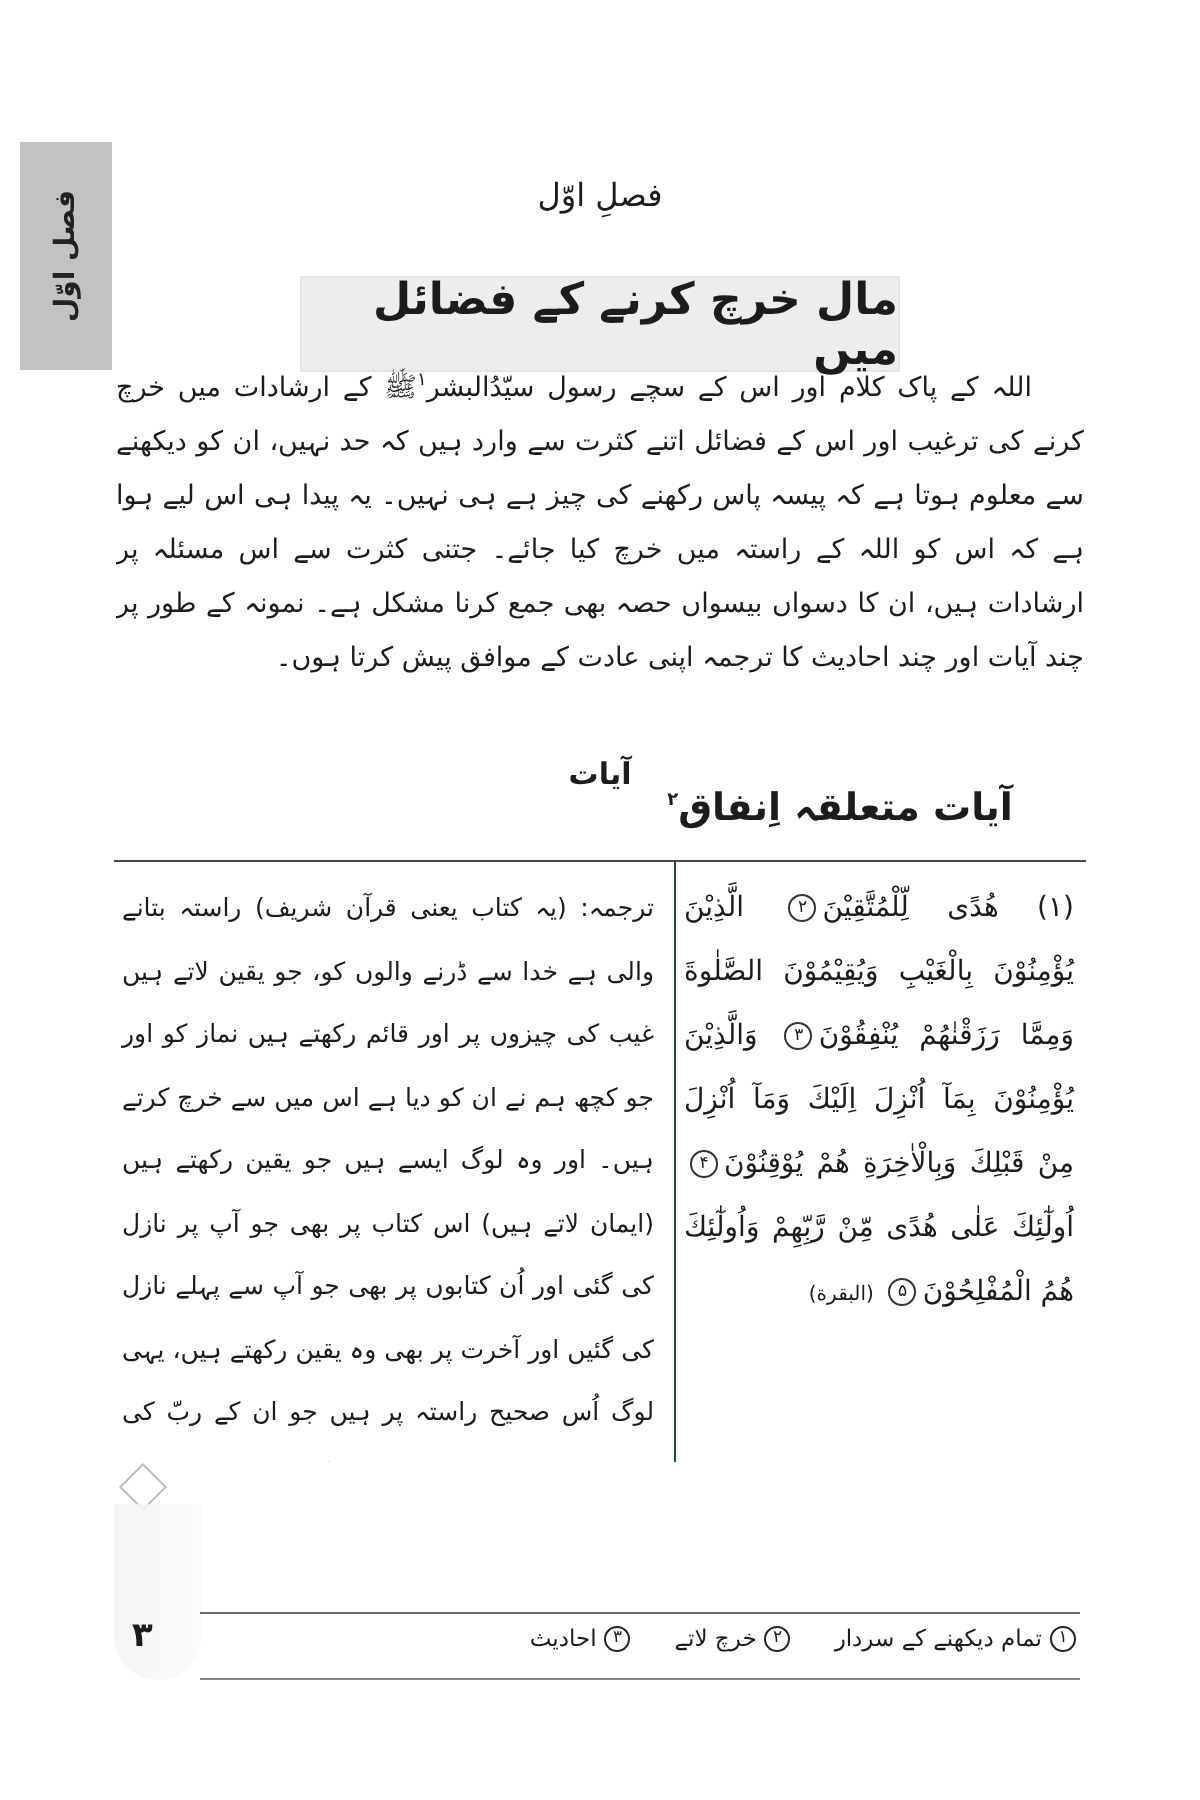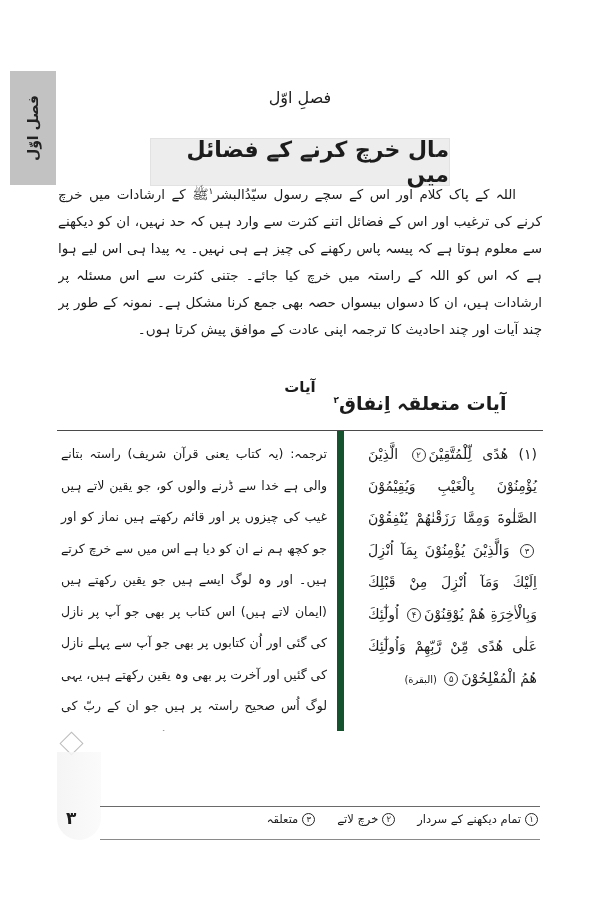--- a/index.html
+++ b/index.html
@@ -52,22 +52,22 @@
     position:absolute; top:392px; right:65px; width:230px;
     text-align:center; font-size:19px; font-weight:bold; direction:rtl;
   }
 
   .columns {
     position:absolute; top:430px; right:57px; width:486px; height:301px;
     border-top:1.5px solid #4a4a4a;
     display:flex; direction:rtl; overflow:hidden;
   }
   .col-arabic {
-    width:206px; height:100%; border-left:7px solid #14532d;
-    padding:7px 6px 0 24px; overflow:hidden;
+    width:206px; height:100%; border-left:1px solid #14532d;
+    padding:7px 6px 0 4px; overflow:hidden;
     font-size:14px; line-height:32px; text-align:justify; direction:rtl;
   }
   .col-trans {
     flex:1; height:100%; padding:7px 10px 0 4px; overflow:hidden;
     font-size:12.5px; line-height:31.5px; text-align:justify; direction:rtl;
   }
   .qref { font-size:10px; white-space:nowrap; }
 
   .ayah-m {
     display:inline-flex; align-items:center; justify-content:center;
@@ -168,20 +168,20 @@
     <span class="fn-item">
       <span class="circ">۱</span>
       <span>تمام دیکھنے کے سردار</span>
     </span>
     <span class="fn-item">
       <span class="circ">۲</span>
       <span>خرچ لاتے</span>
     </span>
     <span class="fn-item">
       <span class="circ">۳</span>
-      <span>متعلقہ</span>
+      <span>احادیث</span>
     </span>
   </div>
   <div class="fn-rule-bottom"></div>
 
   <div class="page-number">۳</div>
 
 </div>
 
 </body></html>

